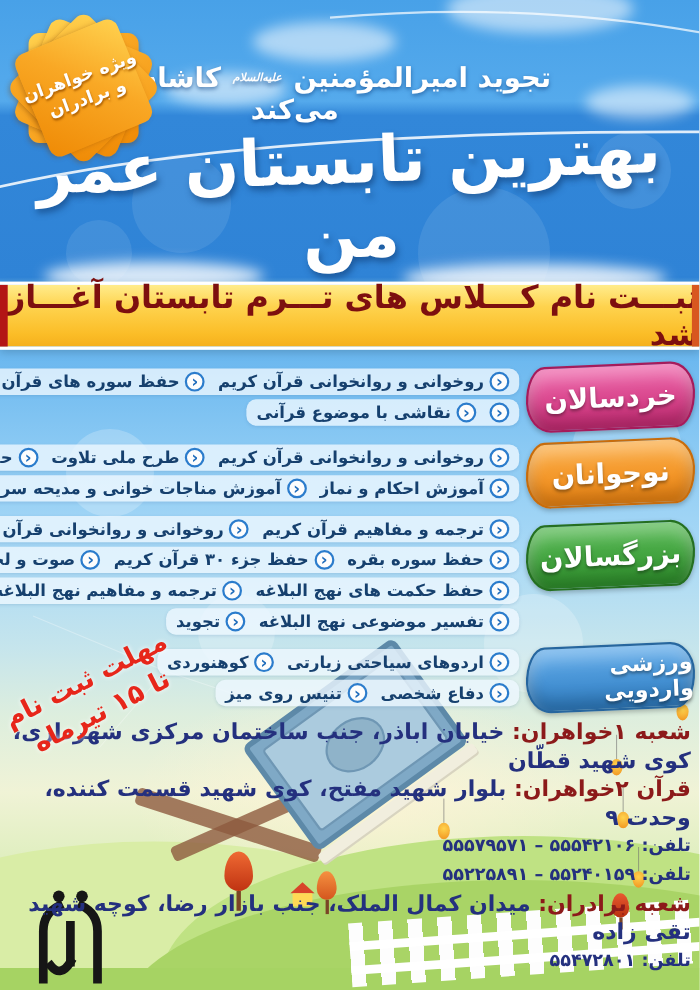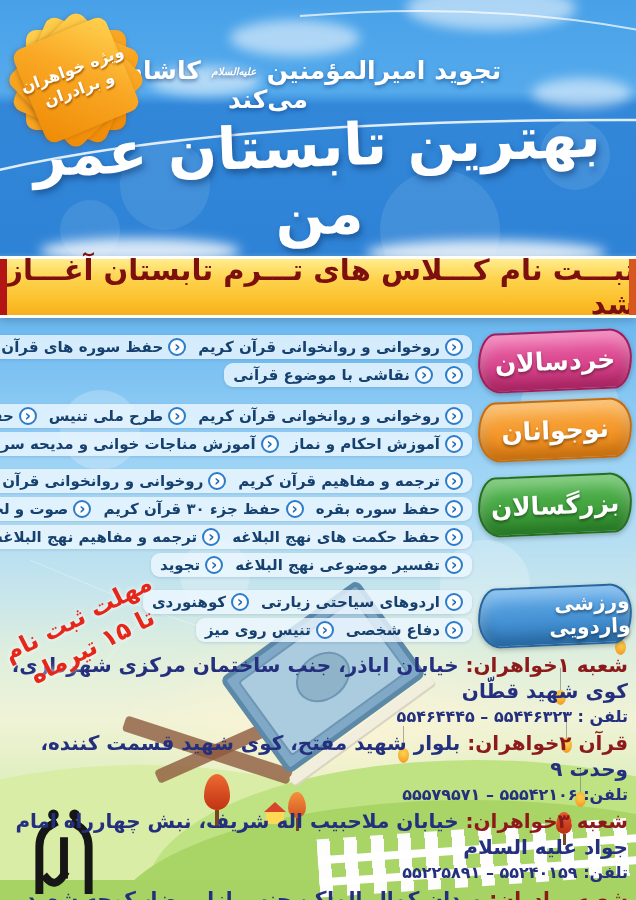--- a/index.html
+++ b/index.html
@@ -250,21 +250,21 @@
     <div class="section sec1">
       <div class="badge">نوجوانان</div>
       <div class="rows">
         <div class="row">
           <span class="item">
               <span class="dot">‹</span>
               <span class="lbl">روخوانی و روانخوانی قرآن کریم</span>
             </span>
           <span class="item">
               <span class="dot">‹</span>
-              <span class="lbl">طرح ملی تنیس</span>
+              <span class="lbl">طرح ملی تلاوت</span>
             </span>
           <span class="item">
               <span class="dot">‹</span>
               <span class="lbl">حفظ جزء ۳۰</span>
             </span>
         </div>
         <div class="row">
           <span class="item">
               <span class="dot">‹</span>
               <span class="lbl">آموزش احکام و نماز</span>
@@ -358,30 +358,25 @@
   <div class="deadline">
     <div>مهلت ثبت نام</div>
     <div>تا ۱۵ تیرماه</div>
   </div>
 
   <div class="branches">
     <div class="addr">
       <span class="blabel">شعبه ۱خواهران:</span>
       <span>خیابان اباذر، جنب ساختمان مرکزی شهرداری، کوی شهید قطّان</span>
     </div>
-    <div class="phone">تلفن : ۵۵۴۴۶۳۲۳ – ۵۵۴۶۴۴۴۵</div>
     <div class="addr">
       <span class="blabel">قرآن ۲خواهران:</span>
       <span>بلوار شهید مفتح، کوی شهید قسمت کننده، وحدت ۹</span>
     </div>
     <div class="phone">تلفن: ۵۵۵۴۲۱۰۶ – ۵۵۵۷۹۵۷۱</div>
-    <div class="addr">
-      <span class="blabel">شعبه ۳خواهران:</span>
-      <span>خیابان ملاحبیب اله شریف، نبش چهارراه امام جواد علیه السلام</span>
-    </div>
     <div class="phone">تلفن: ۵۵۲۴۰۱۵۹ – ۵۵۲۲۵۸۹۱</div>
     <div class="addr">
       <span class="blabel">شعبه برادران:</span>
       <span>میدان کمال الملک، جنب بازار رضا، کوچه شهید تقی زاده</span>
     </div>
     <div class="phone">تلفن: ۵۵۴۷۲۸۰۱</div>
   </div>
 
 </div>
 

